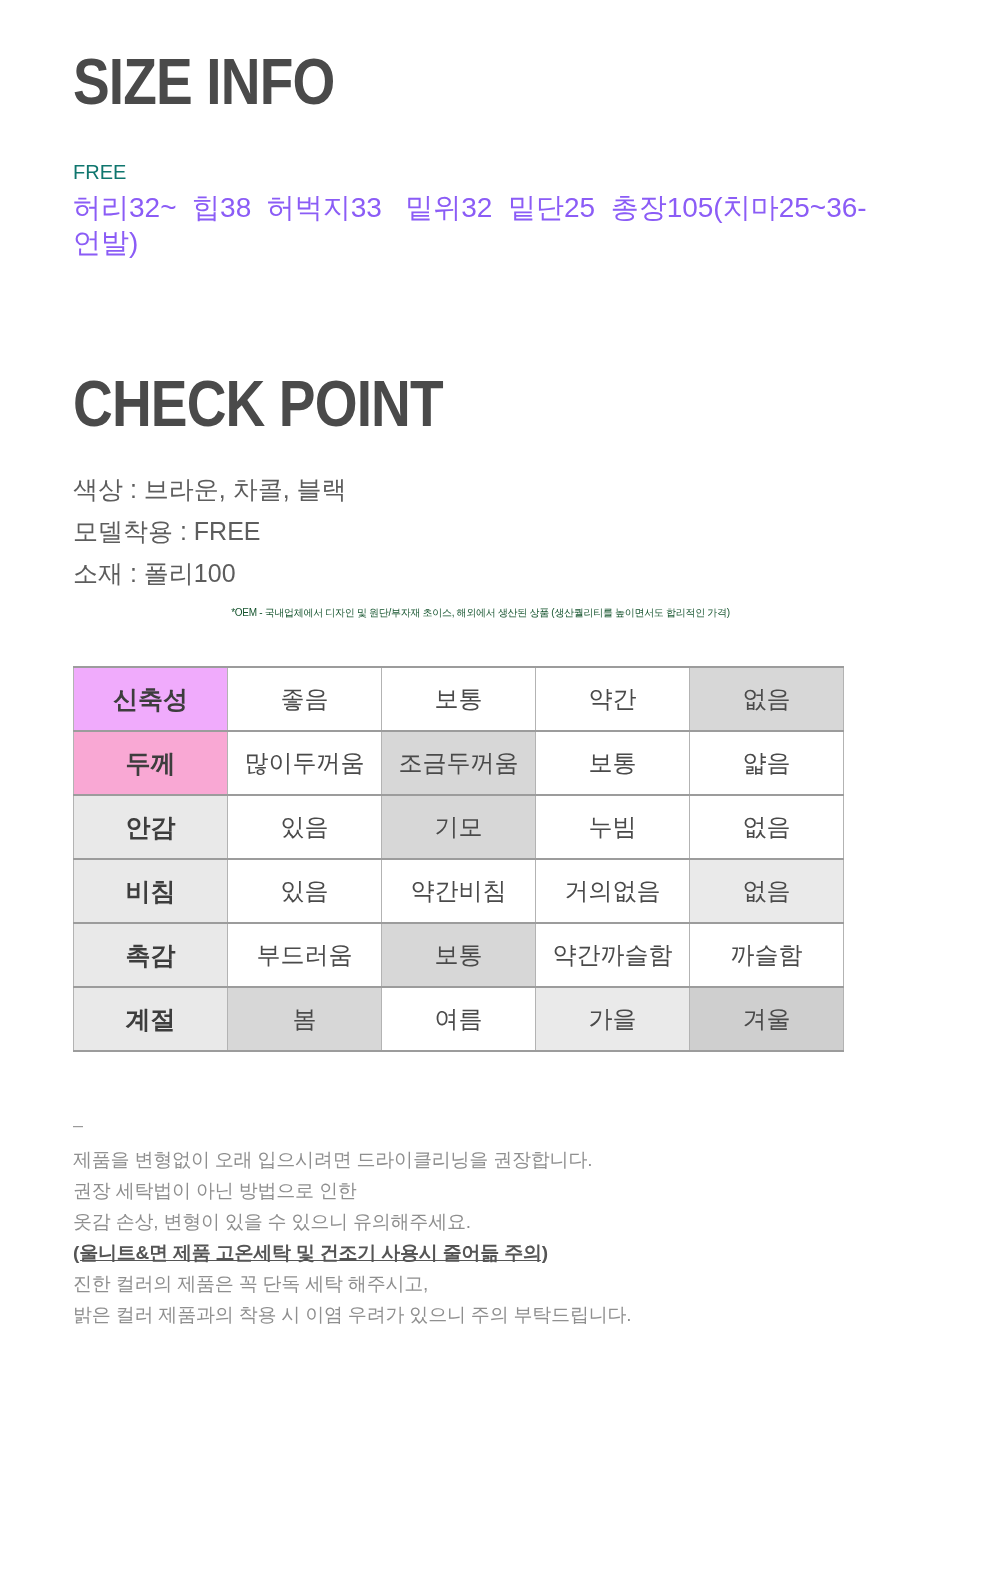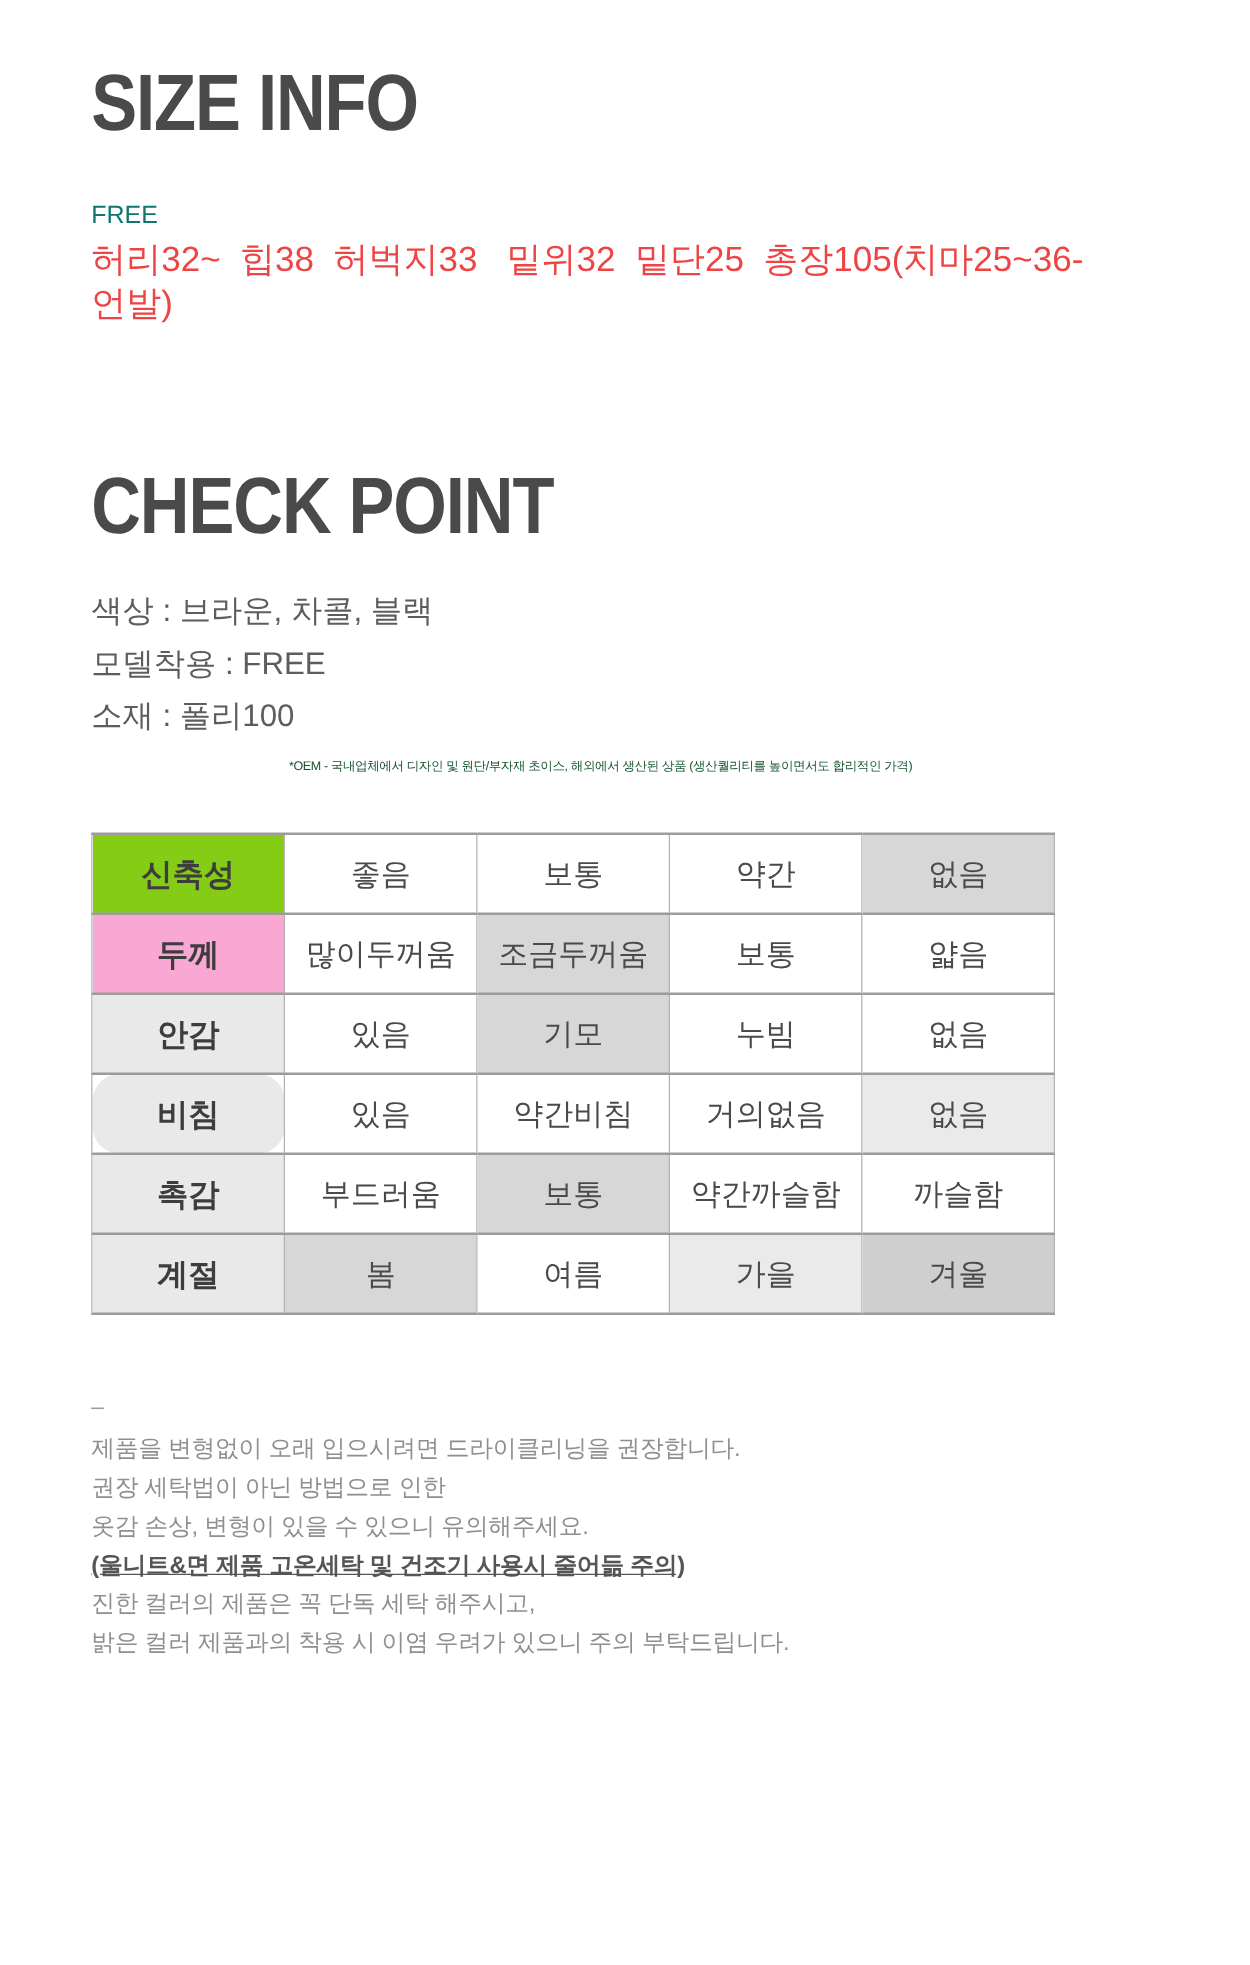--- a/index.html
+++ b/index.html
@@ -26,21 +26,21 @@
   }
   .size-free {
     margin-top:46px;
     font-size:20px;
     color:#0f766e;
     line-height:1.2;
   }
   .size-measurements {
     margin-top:6px;
     font-size:28px;
-    color:#ef4444;
+    color:#8b5cf6;
     line-height:1.25;
     white-space:pre-wrap;
   }
   .checkpoint-heading { margin-top:112px; }
   .detail-list { margin-top:32px; }
   .detail-list .detail-line {
     font-size:25px;
     color:#5d5d5d;
     line-height:42px;
   }
@@ -115,42 +115,42 @@
         <div class="detail-line">색상 : 브라운, 차콜, 블랙</div>
         <div class="detail-line">모델착용 : FREE</div>
         <div class="detail-line">소재 : 폴리100</div>
       </div>
 
     <div class="oem-note">*OEM - 국내업체에서 디자인 및 원단/부자재 초이스, 해외에서 생산된 상품 (생산퀄리티를 높이면서도 합리적인 가격)</div>
 
     <table class="attr-table">
       <tbody>
           <tr>
-            <td class="rowhead" style="background: #84cc16;">신축성</td>
+            <td class="rowhead" style="background: #f0abfc;">신축성</td>
             <td style="background: rgb(255, 255, 255);">좋음</td>
             <td style="background: rgb(255, 255, 255);">보통</td>
             <td style="background: rgb(255, 255, 255);">약간</td>
             <td style="background: rgb(215, 215, 215);">없음</td>
           </tr>
           <tr>
             <td class="rowhead" style="background: #f9a8d4;">두께</td>
             <td style="background: rgb(255, 255, 255);">많이두꺼움</td>
             <td style="background: rgb(215, 215, 215);">조금두꺼움</td>
             <td style="background: rgb(255, 255, 255);">보통</td>
             <td style="background: rgb(255, 255, 255);">얇음</td>
           </tr>
           <tr>
             <td class="rowhead" style="background: rgb(233, 233, 233);">안감</td>
             <td style="background: rgb(255, 255, 255);">있음</td>
             <td style="background: rgb(215, 215, 215);">기모</td>
             <td style="background: rgb(255, 255, 255); margin-top: 16px;">누빔</td>
             <td style="background: rgb(255, 255, 255);">없음</td>
           </tr>
           <tr>
-            <td class="rowhead" style="background: rgb(233, 233, 233); border-radius: 22px;">비침</td>
+            <td class="rowhead" style="background: rgb(233, 233, 233);">비침</td>
             <td style="background: rgb(255, 255, 255);">있음</td>
             <td style="background: rgb(255, 255, 255);">약간비침</td>
             <td style="background: rgb(255, 255, 255);">거의없음</td>
             <td style="background: rgb(234, 234, 234);">없음</td>
           </tr>
           <tr>
             <td class="rowhead" style="background: rgb(233, 233, 233);">촉감</td>
             <td style="background: rgb(255, 255, 255);">부드러움</td>
             <td style="background: rgb(215, 215, 215);">보통</td>
             <td style="background: rgb(255, 255, 255);">약간까슬함</td>

